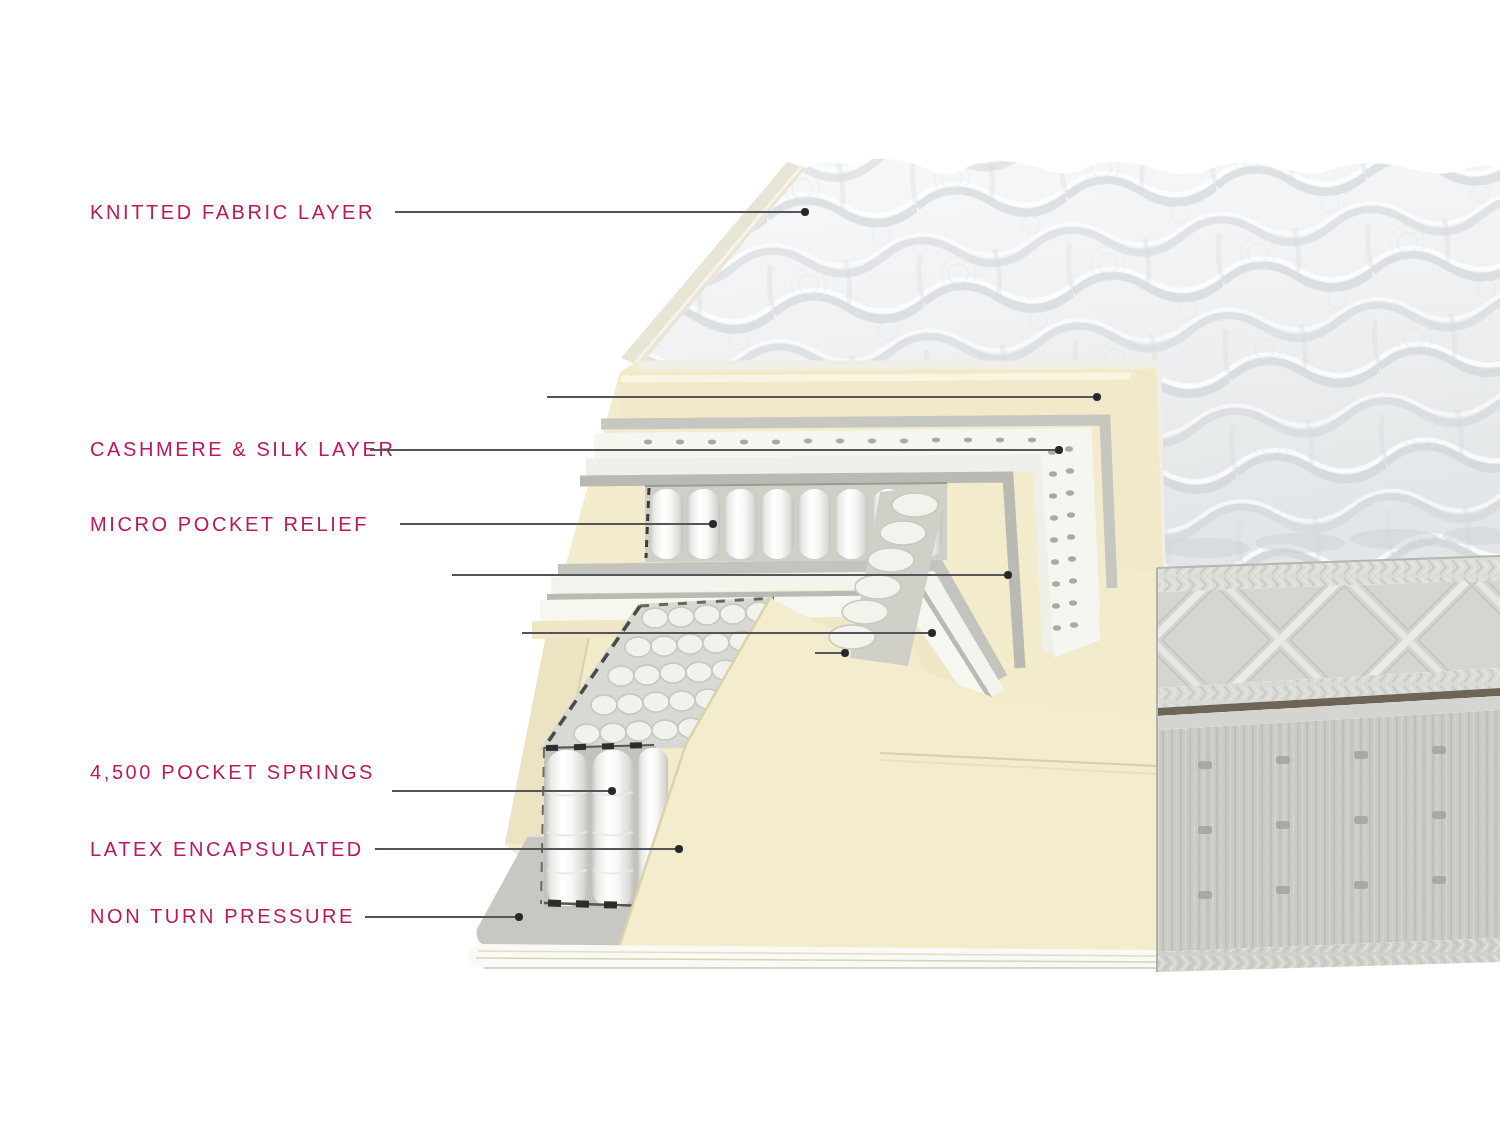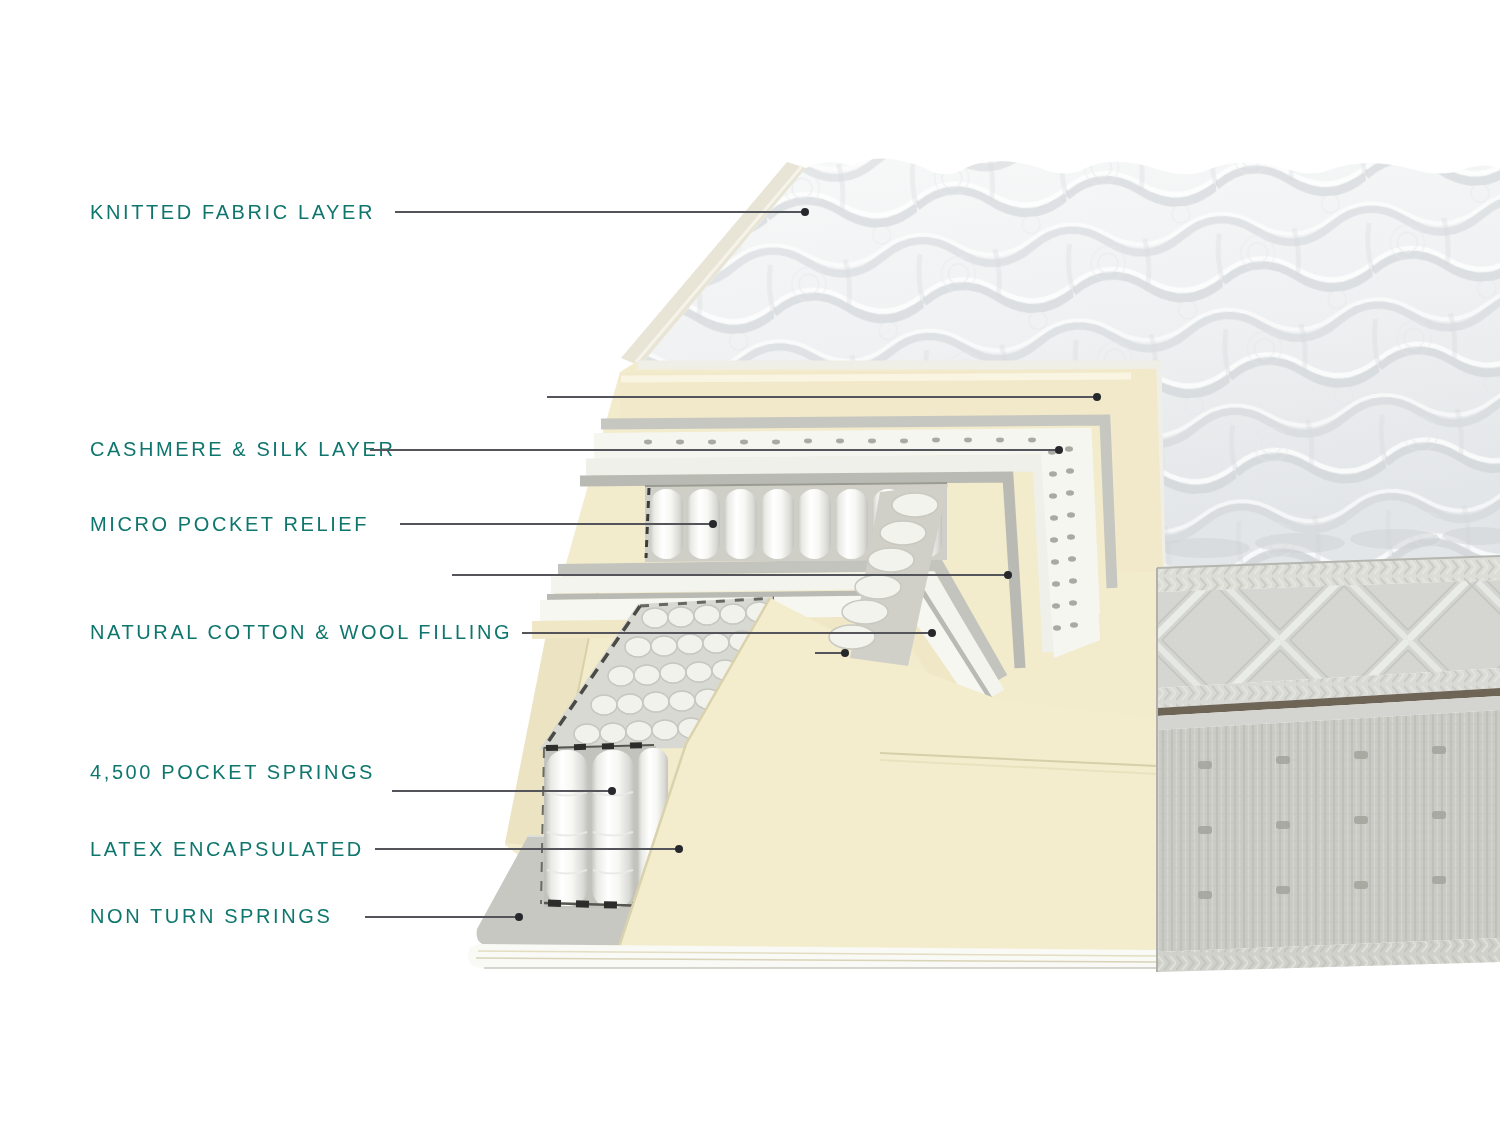--- a/index.html
+++ b/index.html
@@ -1,20 +1,20 @@
 <!DOCTYPE html>
 <html><head>
 <meta charset="utf-8">
 <style>
   html,body{margin:0;padding:0;background:#ffffff;}
   .stage{position:relative;width:1500px;height:1127px;background:#ffffff;overflow:hidden;
          font-family:"Liberation Sans", sans-serif;}
   .illus{position:absolute;left:0;top:0;}
   .label{position:absolute;left:90px;transform:translateY(-50%);
-         font-size:20px;font-weight:500;letter-spacing:2.6px;color:#0f766e;white-space:nowrap;}
+         font-size:20px;font-weight:500;letter-spacing:2.6px;color:#be185d;white-space:nowrap;}
   .leader{position:absolute;height:1.5px;background:#53555a;}
   .leader::after{content:"";position:absolute;right:-4px;top:-3.2px;width:8px;height:8px;
                  border-radius:50%;background:#26282c;}
 </style>
 </head>
 <body>
 
 <div class="stage">
 
   <svg class="illus" width="1500" height="1127" viewBox="0 0 1500 1127">
@@ -278,24 +278,23 @@
       <path d="M1157,952 L1500,938 L1500,962 L1157,972 Z" fill="#d0d1cb"></path>
       <path d="M1157,952 L1500,938 L1500,962 L1157,972 Z" fill="url(#braid)" opacity="0.5"></path>
       <path d="M1157,568 L1157,972" stroke="#b0b1aa" stroke-width="2" fill="none"></path>
       <path d="M1157,568 L1500,556" stroke="#b5b6b0" stroke-width="2" fill="none"></path>
     </g>
   </svg>
 
   <div class="label" style="top:212px">KNITTED FABRIC LAYER</div>
   <div class="label" style="top:449px">CASHMERE &amp; SILK LAYER</div>
   <div class="label" style="top:524px">MICRO POCKET RELIEF</div>
-  <div class="label" style="top:632px">NATURAL COTTON &amp; WOOL FILLING</div>
   <div class="label" style="top:772px">4,500 POCKET SPRINGS</div>
   <div class="label" style="top:849px">LATEX ENCAPSULATED</div>
-  <div class="label" style="top:916px">NON TURN SPRINGS</div>
+  <div class="label" style="top:916px">NON TURN PRESSURE</div>
 
   <div class="leader" style="left:395px;top:211px;width:410px"></div>
   <div class="leader" style="left:547px;top:396px;width:550px"></div>
   <div class="leader" style="left:370px;top:449px;width:689px"></div>
   <div class="leader" style="left:400px;top:523px;width:313px"></div>
   <div class="leader" style="left:452px;top:574px;width:556px"></div>
   <div class="leader" style="left:522px;top:632px;width:410px"></div>
   <div class="leader" style="left:815px;top:652px;width:30px"></div>
   <div class="leader" style="left:392px;top:790px;width:220px"></div>
   <div class="leader" style="left:375px;top:848px;width:304px"></div>

